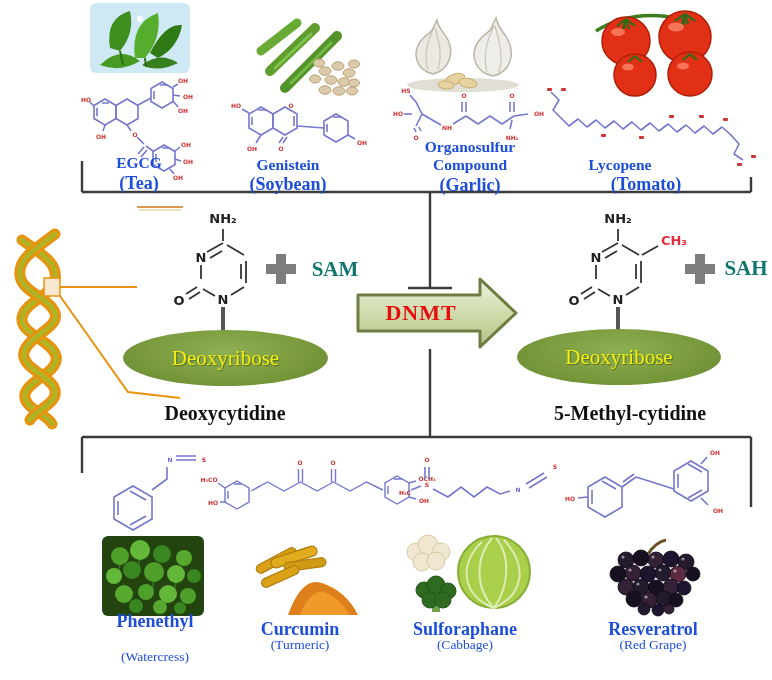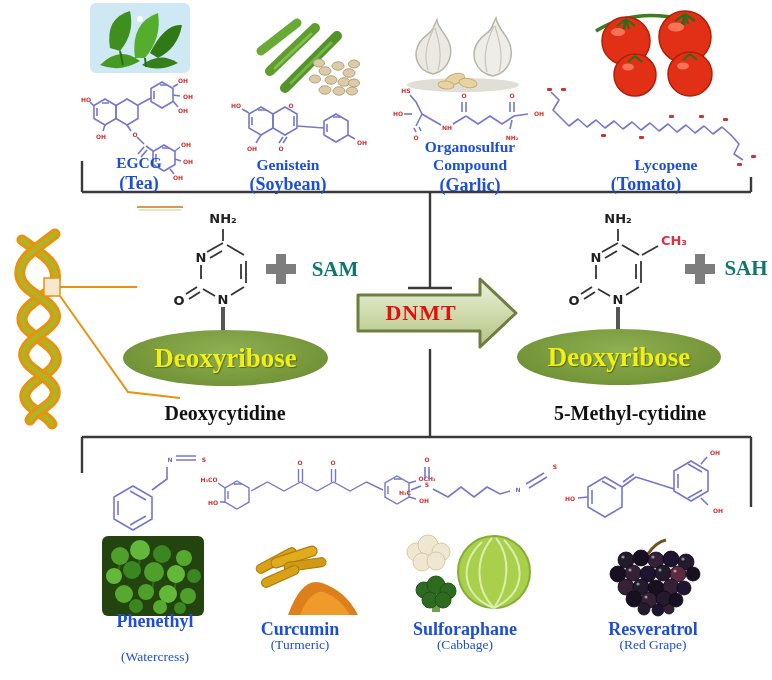--- a/index.html
+++ b/index.html
@@ -7,21 +7,21 @@
           font-family:"Liberation Serif",serif;}
   .abs{position:absolute;}
   .lbl{position:absolute;text-align:center;color:#1d4ed8;font-weight:700;line-height:1.05;z-index:6;}
   .name{font-size:15.5px;}
   .name-lg{font-size:18px;}
   .src{font-size:18px;font-weight:700;text-align:center;}
   .src-lg{font-size:13.5px;font-weight:400;}
   .oval{position:absolute;border-radius:50%;z-index:3;
         background:radial-gradient(ellipse at 50% 38%, #8db052 0%, #7a9a3d 55%, #67882f 100%);
         display:flex;align-items:center;justify-content:center;}
-  .oval span{color:#f2ef15;font-weight:700;font-size:27px;text-shadow:1px 1px 1px rgba(50,60,8,.55);}
+  .oval span{color:#f2ef15;font-weight:400;font-size:21px;text-shadow:1px 1px 1px rgba(50,60,8,.55);}
   .biglabel{position:absolute;text-align:center;font-weight:700;font-size:20px;color:#111;z-index:6;}
   svg{position:absolute;overflow:visible;}
   .struct text{font-family:"DejaVu Sans",sans-serif;font-size:6px;font-weight:700;fill:#cf3333;text-anchor:middle;}
   .struct .blue{fill:#6a6ac8;}
   .ring text{font-family:"DejaVu Sans",sans-serif;font-size:13px;font-weight:600;fill:#222;text-anchor:middle;}
   .ring text.red{fill:#e03040;}
   .cof{position:absolute;font-weight:700;font-size:21px;color:#0f766e;z-index:6;text-align:center;}
 </style>
 </head>
 <body>
@@ -232,21 +232,21 @@
   <div class="lbl name" style="left:59px;top:155px;width:160px;"><span>EGCG</span></div>
   <div class="lbl src" style="left:59px;top:174px;width:160px;"><span>(Tea)</span></div>
 
   <div class="lbl name" style="left:208px;top:157px;width:160px;"><span>Genistein</span></div>
   <div class="lbl src" style="left:208px;top:175px;width:160px;"><span>(Soybean)</span></div>
 
   <div class="lbl name" style="left:390px;top:139px;width:160px;"><span>Organosulfur</span></div>
   <div class="lbl name" style="left:390px;top:157px;width:160px;"><span>Compound</span></div>
   <div class="lbl src" style="left:390px;top:176px;width:160px;"><span>(Garlic)</span></div>
 
-  <div class="lbl name" style="left:586px;top:157px;width:160px;"><span>Lycopene</span></div>
+  <div class="lbl name" style="left:540px;top:157px;width:160px;"><span>Lycopene</span></div>
   <div class="lbl src" style="left:566px;top:175px;width:160px;"><span>(Tomato)</span></div>
 
   <svg class="abs ring" style="left:158px;top:203px;z-index:3" width="130" height="130" viewBox="0 0 130 130">
     <g stroke="#333" stroke-width="1.8" fill="none">
       <path d="M65,40 49,49"></path>
         <path d="M52,55 64,48"></path>
       <path d="M43,62 43,76"></path>
       <path d="M45,86 57,93"></path>
       <path d="M73,92 86,84"></path>
       <path d="M88,80 88,58"></path>

